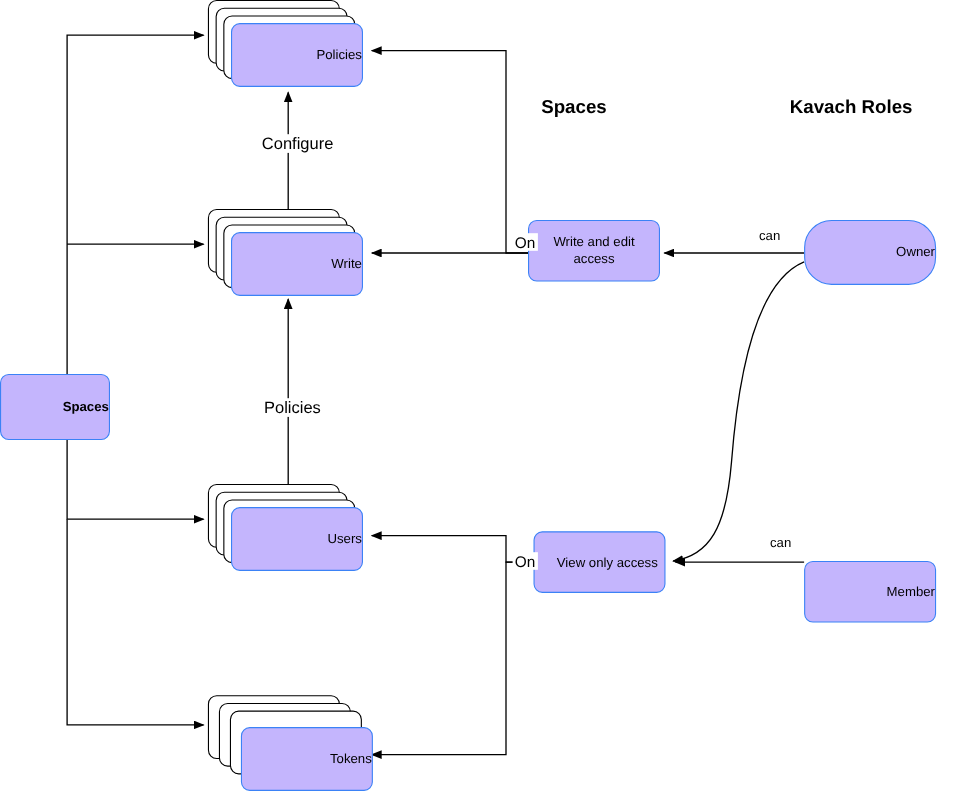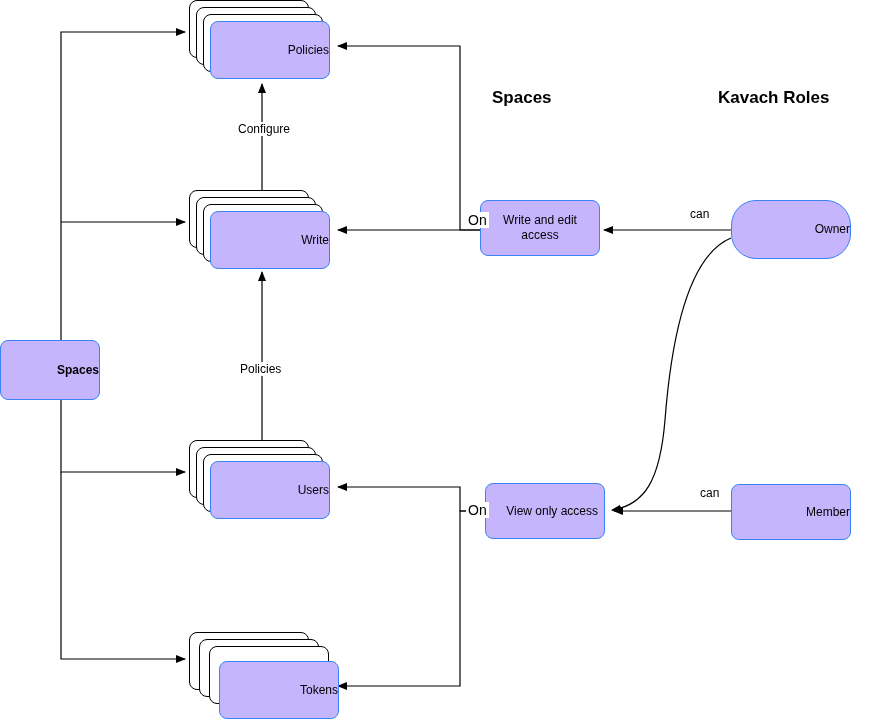--- a/index.html
+++ b/index.html
@@ -46,21 +46,21 @@
   }
   .heading {
     position: absolute;
     font-size: 17px;
     font-weight: bold;
     color: #000000;
     white-space: nowrap;
   }
   .edge-label {
     position: absolute;
-    font-size: 12px;
+    font-size: 15px;
     color: #000000;
     background: #ffffff;
     padding: 0 2px;
     white-space: nowrap;
   }
   .edge-label.big {
     font-size: 14px;
     margin-left: 16px;
   }
   .bold-label {
@@ -140,21 +140,21 @@
   <div class="node" style="left:480px; top:200px; width:120px; height:56px; padding:0 8px;">
     <span>Write and edit access</span>
   </div>
   <div class="node" style="left:485px; top:483px; width:120px; height:56px; padding:0 6px;">
     <span>View only access</span>
   </div>
 
   <div class="node" style="left:731px; top:200px; width:120px; height:59px;border-radius:25px;">
     <span>Owner</span>
   </div>
-  <div class="node" style="left:731px; top:484px; width:120px; height:56px;">
+  <div class="node" style="left:731px; top:510px; width:120px; height:56px;">
     <span>Member</span>
   </div>
 
   <div class="edge-label" style="left:236px; top:122px;">Configure</div>
   <div class="edge-label" style="left:238px; top:362px;">Policies</div>
   <div class="edge-label big" style="left:450px; top:212px;">On</div>
   <div class="edge-label big" style="left:450px; top:502px;">On</div>
   <div class="edge-label" style="left:688px; top:207px; font-size:12px;">can</div>
   <div class="edge-label" style="left:698px; top:486px; font-size:12px;">can</div>
 

